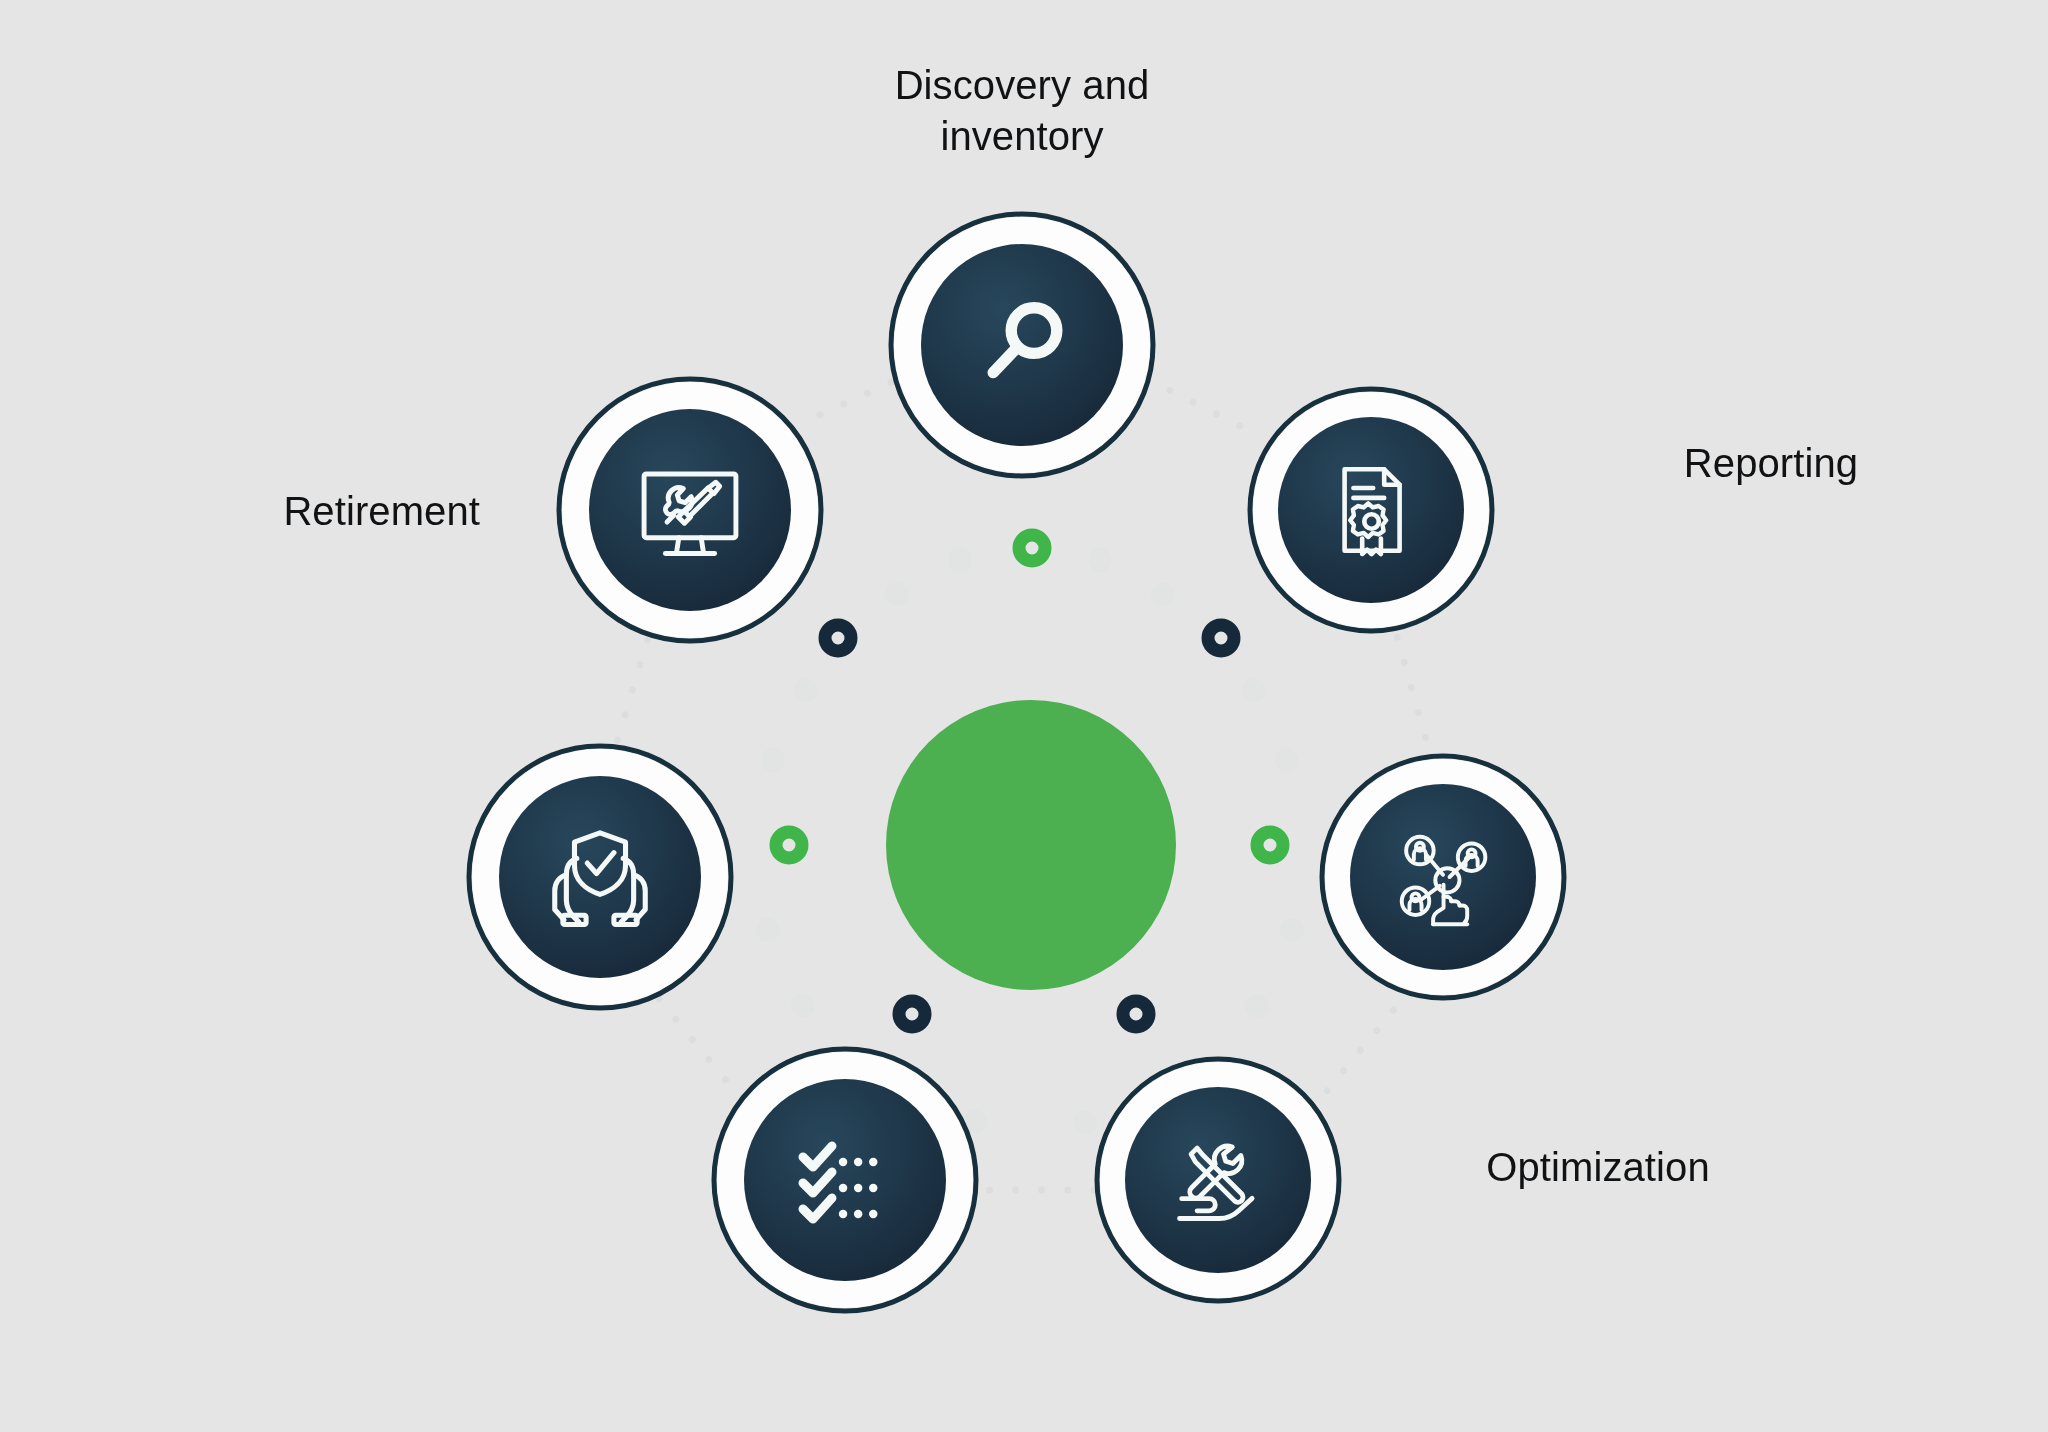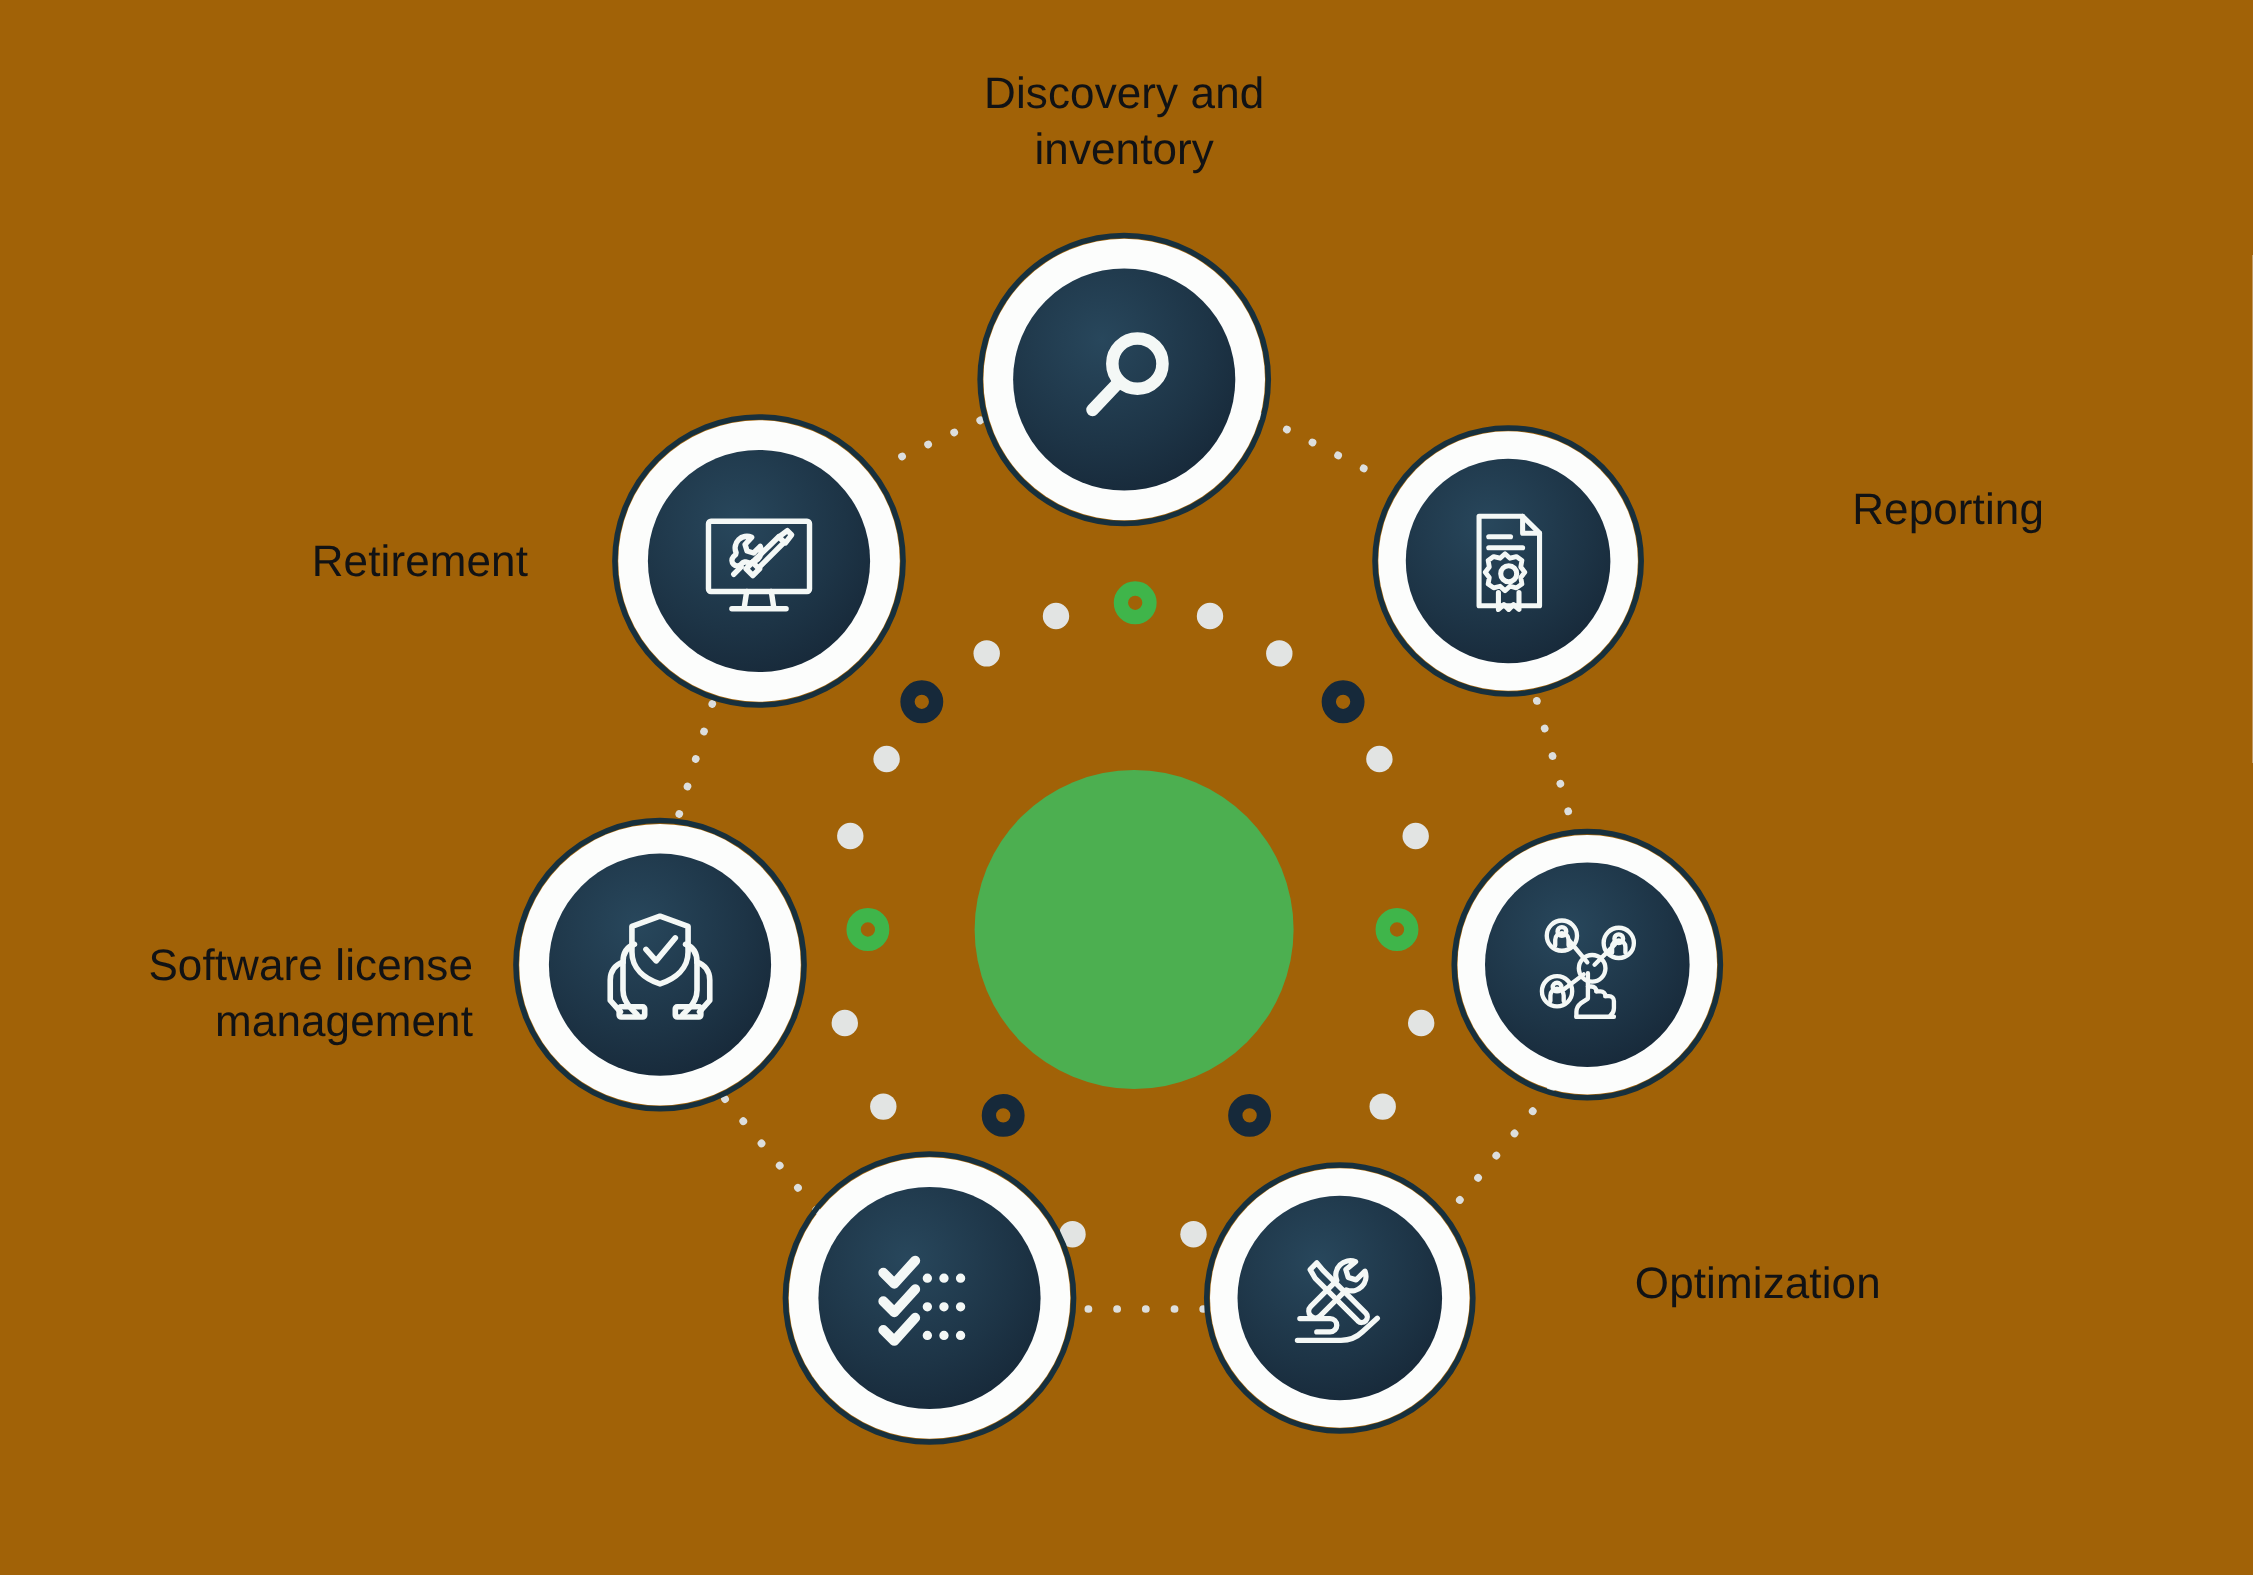--- a/index.html
+++ b/index.html
@@ -12,21 +12,21 @@
     width: 2048px;
     height: 1432px;
     overflow: hidden;
     font-family: "Liberation Sans", "DejaVu Sans", sans-serif;
     -webkit-font-smoothing: antialiased;
   }
   #stage {
     position: relative;
     width: 2048px;
     height: 1432px;
-    background: #a16207;
+    background: #e5e5e5;
   }
   #wheel {
     position: absolute;
     left: 0;
     top: 0;
     width: 2048px;
     height: 1432px;
   }
   .label {
     position: absolute;
@@ -241,18 +241,16 @@
 
   <div class="label center" style="left:812px; top:60px; width:420px;">Discovery and
 inventory</div>
 
   <div class="label left" style="left:1561px; top:438px; width:420px;">Reporting</div>
 
 
   <div class="label left" style="left:1398px; top:1142px; width:400px;">Optimization</div>
 
 
-  <div class="label right" style="left:20px; top:805px; width:410px;">Software license
-management</div>
 
   <div class="label right" style="left:50px; top:438px; width:430px;">Retirement</div>
 
 </div>
 
 </body></html>

